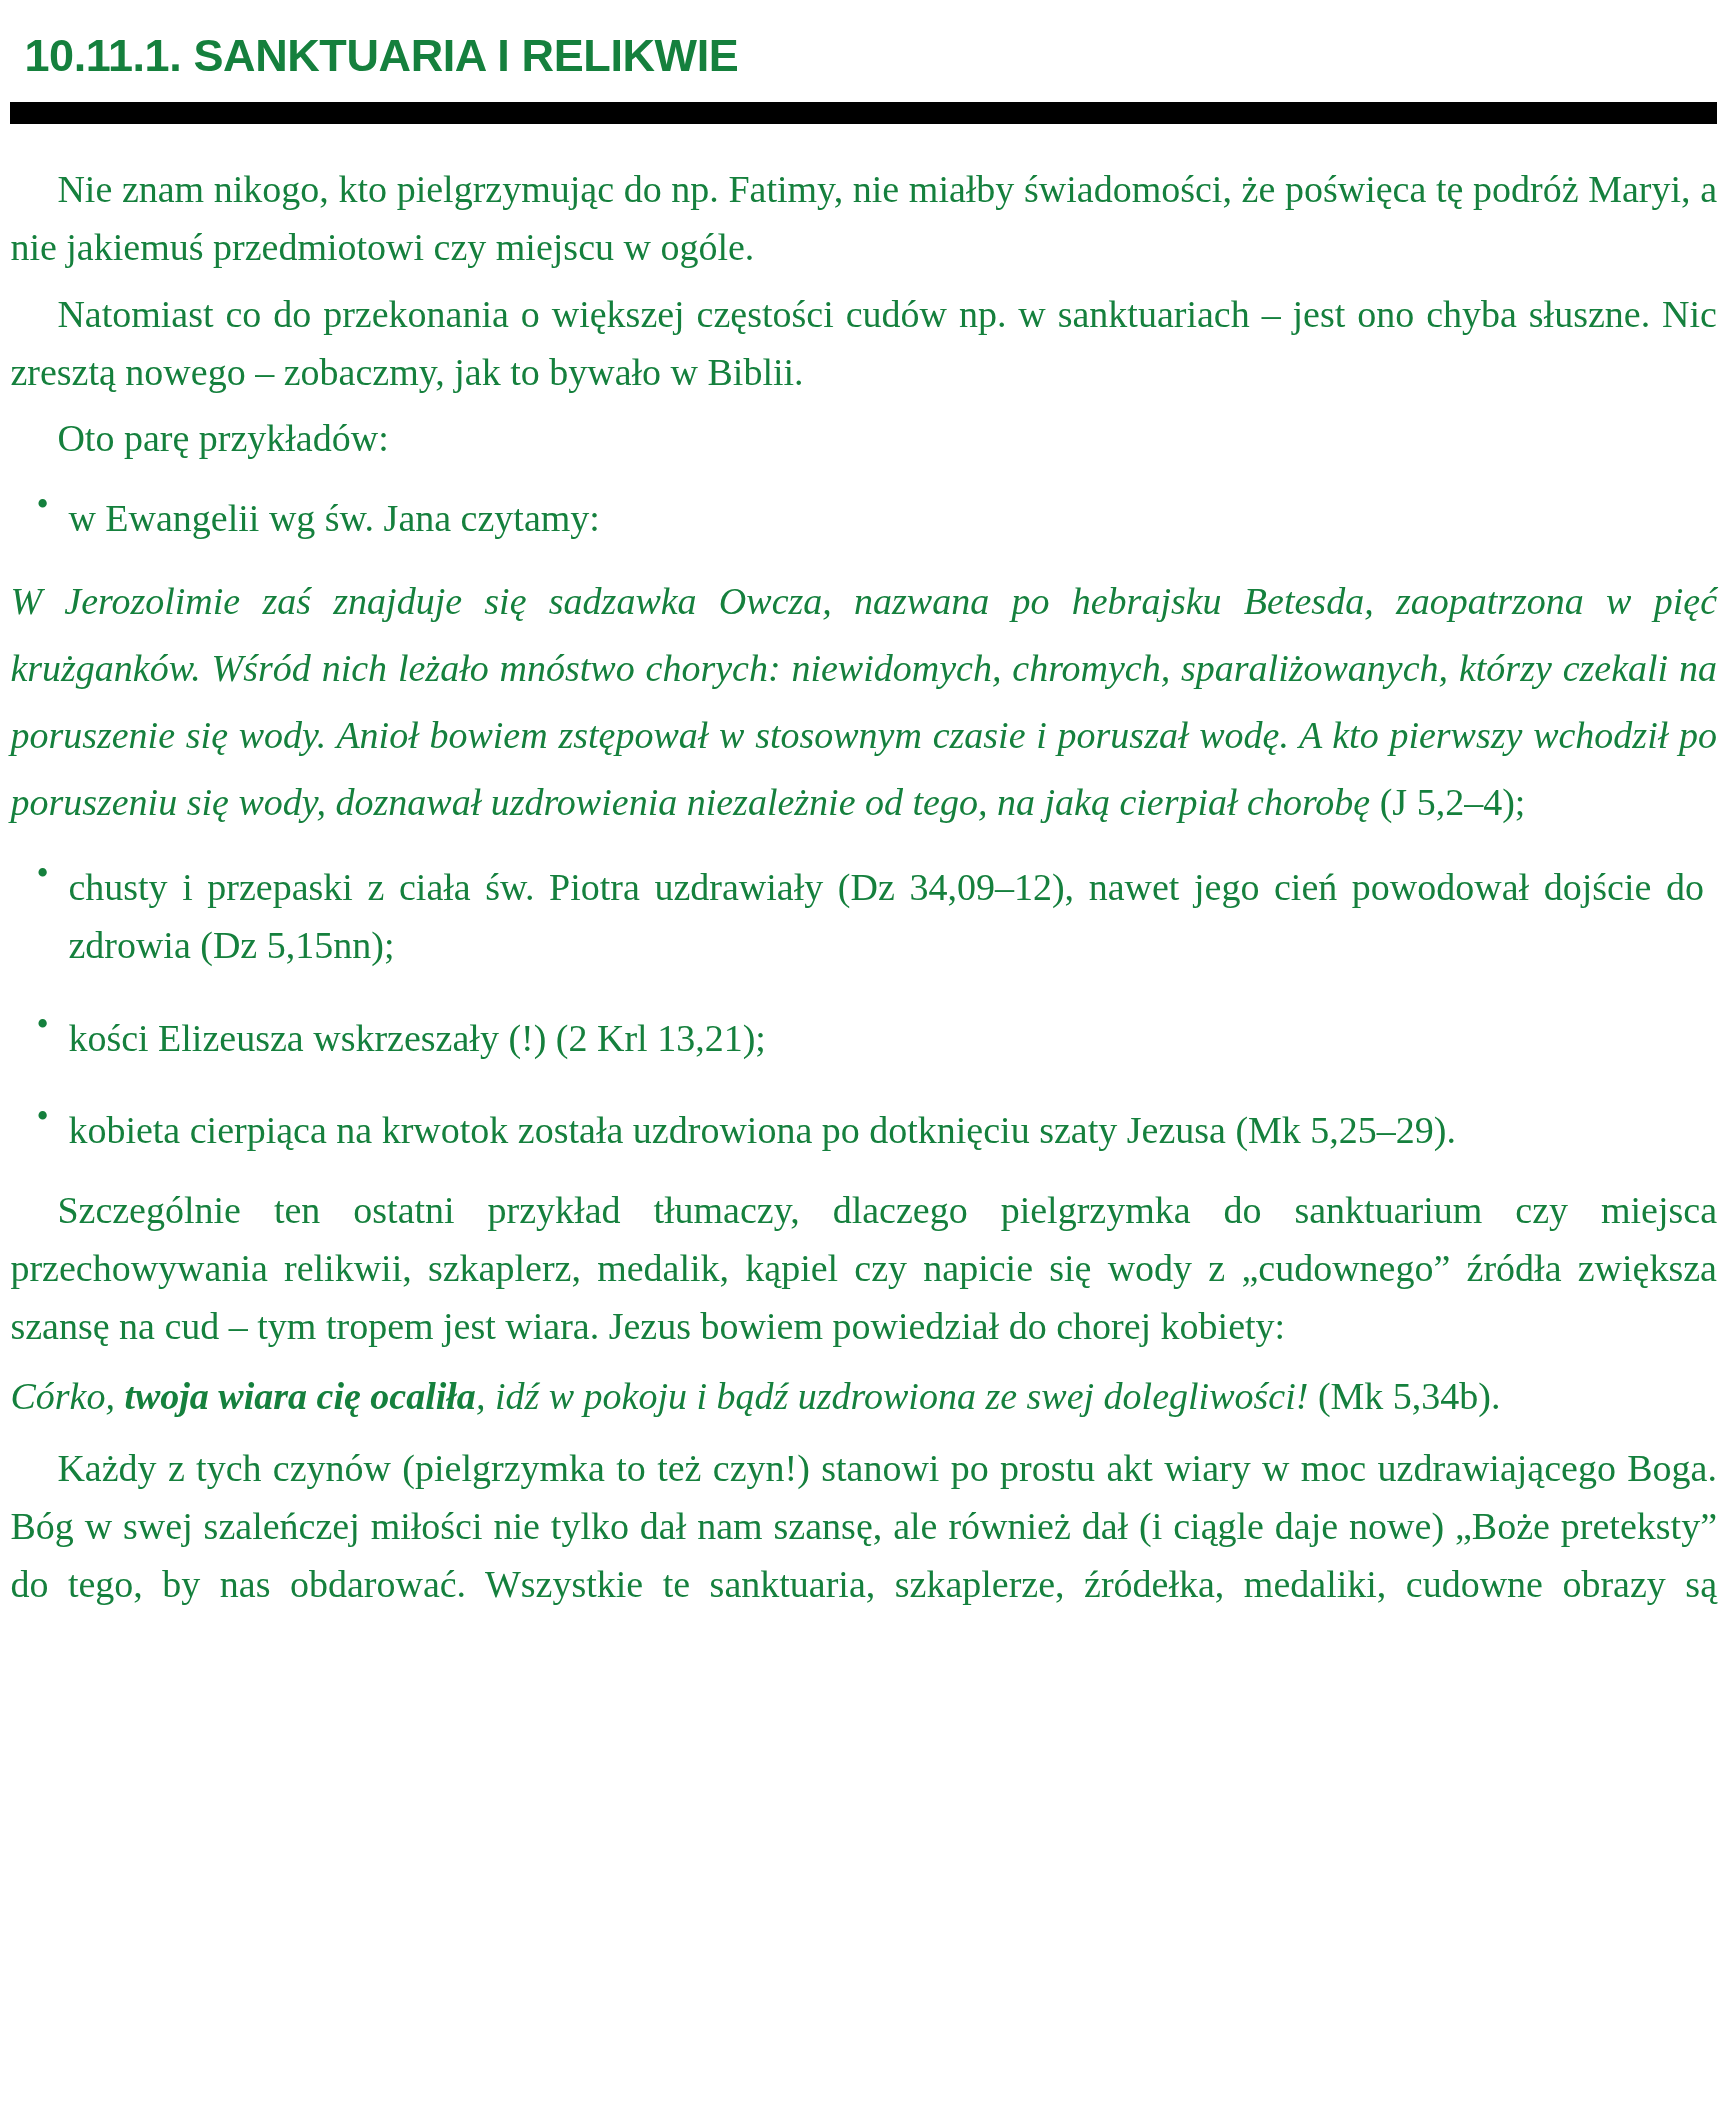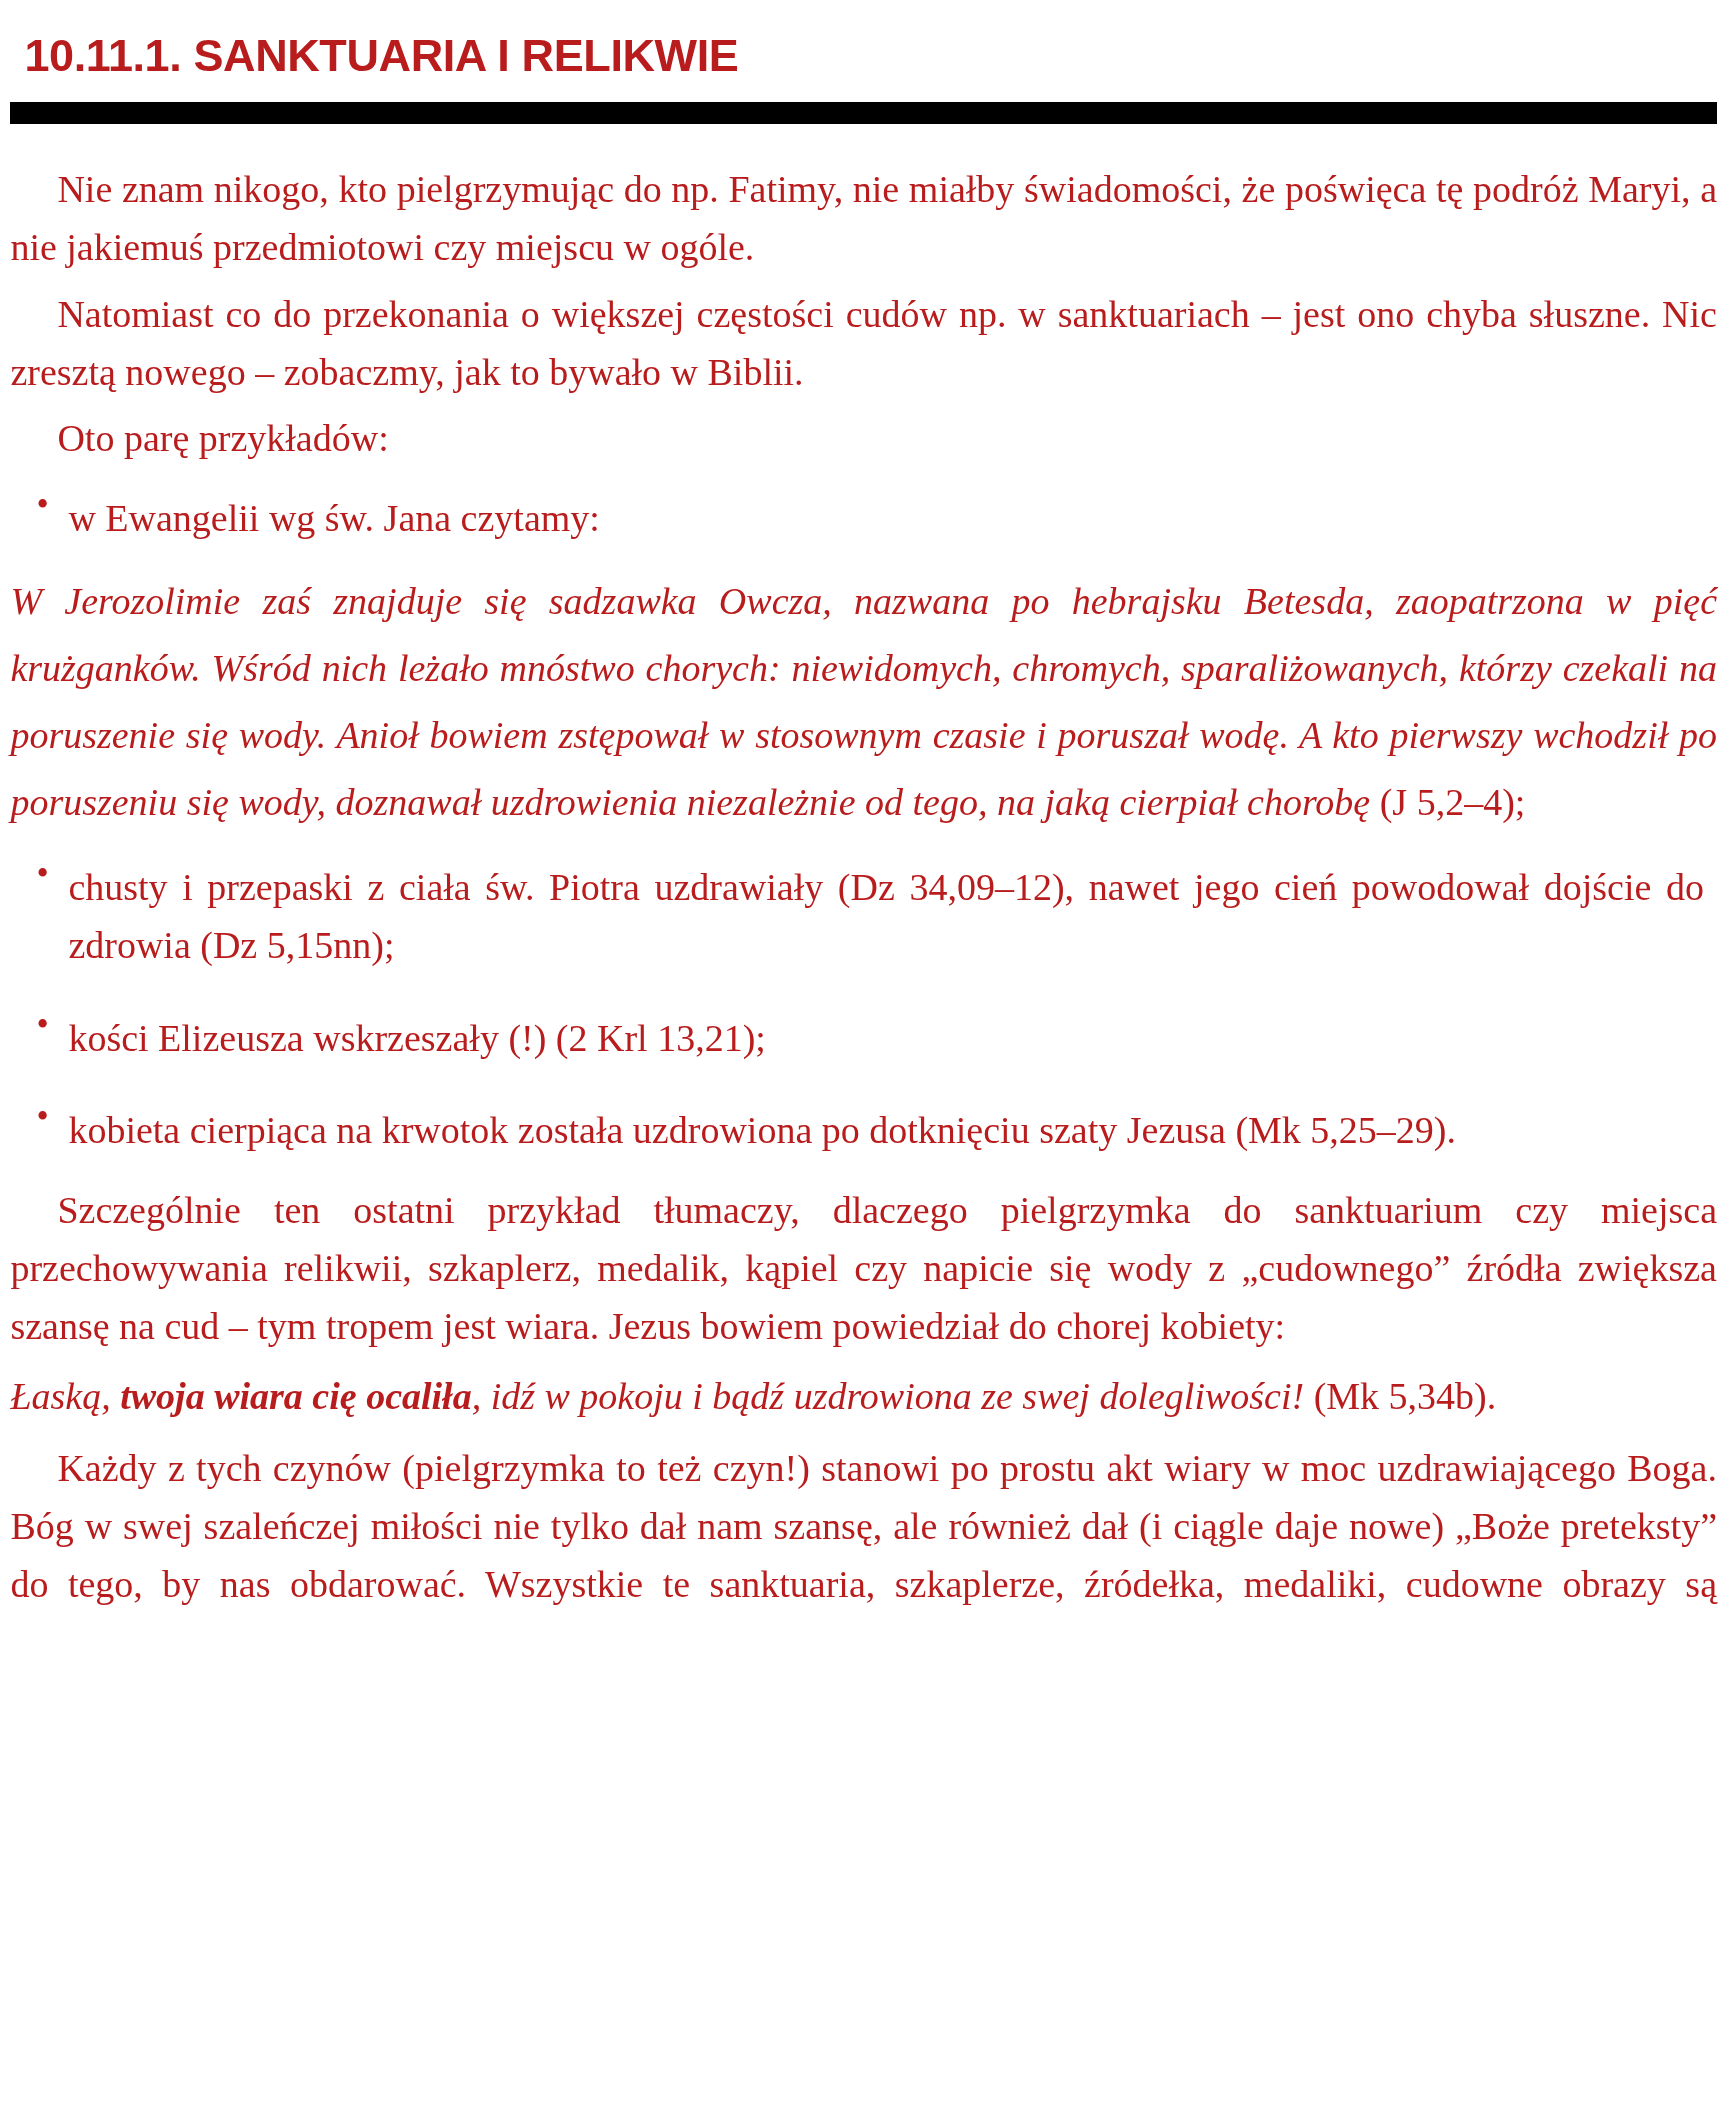--- a/index.html
+++ b/index.html
@@ -6,21 +6,21 @@
     margin: 0;
     padding: 0;
     background: #ffffff;
   }
   .page {
     position: relative;
     width: 1729px;
     height: 1619px;
     box-sizing: border-box;
     background: #ffffff;
-    color: #b91c1c;
+    color: #15803d;
     padding: 22.5px 12px 0 10.4px;
     overflow: hidden;
   }
   h1.heading {
     font-family: "Liberation Sans", sans-serif;
     font-weight: 700;
     font-size: 45px;
     line-height: 1.1;
     letter-spacing: -0.4px;
     margin: 8.6px 0 21px 14px;
@@ -111,19 +111,19 @@
       <p class="li-text">kości Elizeusza wskrzeszały (!) (2 Krl 13,21);</p>
     </div>
 
     <div class="li">
       <span class="bullet">•</span>
       <p class="li-text">kobieta cierpiąca na krwotok została uzdrowiona po dotknięciu szaty Jezusa (Mk 5,25–29).</p>
     </div>
 
     <p class="indented">Szczególnie ten ostatni przykład tłumaczy, dlaczego pielgrzymka do sanktuarium czy miejsca przechowywania relikwii, szkaplerz, medalik, kąpiel czy napicie się wody z „cudownego” źródła zwiększa szansę na cud – tym tropem jest wiara. Jezus bowiem powiedział do chorej kobiety:</p>
 
-    <p class="quote"><span>Łaską, </span><span class="bold">twoja wiara cię ocaliła</span><span>, idź w pokoju i bądź uzdrowiona ze swej dolegliwości! </span><span class="ref">(Mk 5,34b).</span></p>
+    <p class="quote"><span>Córko, </span><span class="bold">twoja wiara cię ocaliła</span><span>, idź w pokoju i bądź uzdrowiona ze swej dolegliwości! </span><span class="ref">(Mk 5,34b).</span></p>
 
     <p class="indented"><span>Każdy z tych czynów (pielgrzymka to też czyn!) stanowi po prostu akt wiary w moc uzdrawiającego Boga. Bóg w swej szaleńczej miłości nie tylko dał nam szansę, ale również dał (i ciągle daje nowe) „Boże preteksty” do tego, by nas obdarować. Wszystkie te sanktuaria, szkaplerze, źródełka, medaliki, cudowne obrazy są okazjami, jakie tworzy Bóg, by – zupełnie za darmo – obdarować nas Łaską</span><sup class="fnref">491</sup><span>.</span></p>
 
   </div>
 </div>
 
 
 </body></html>

